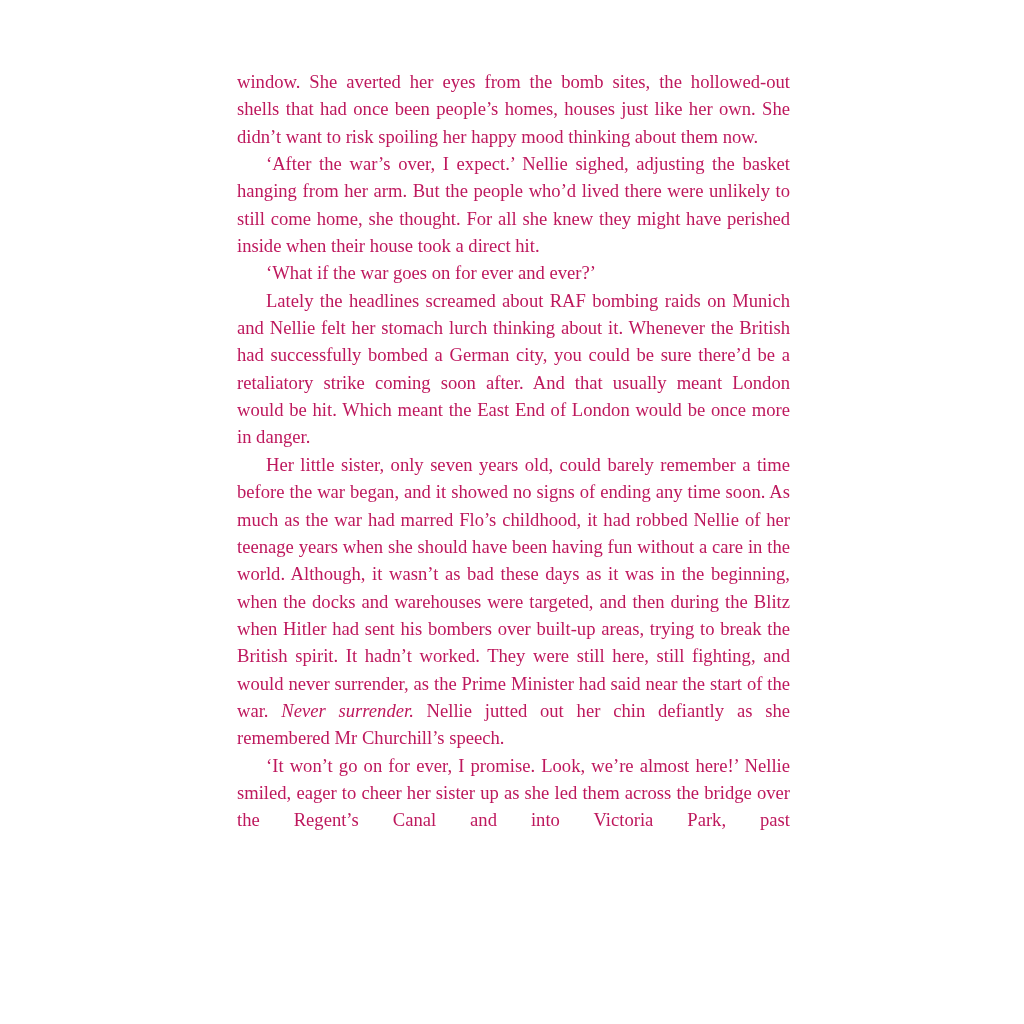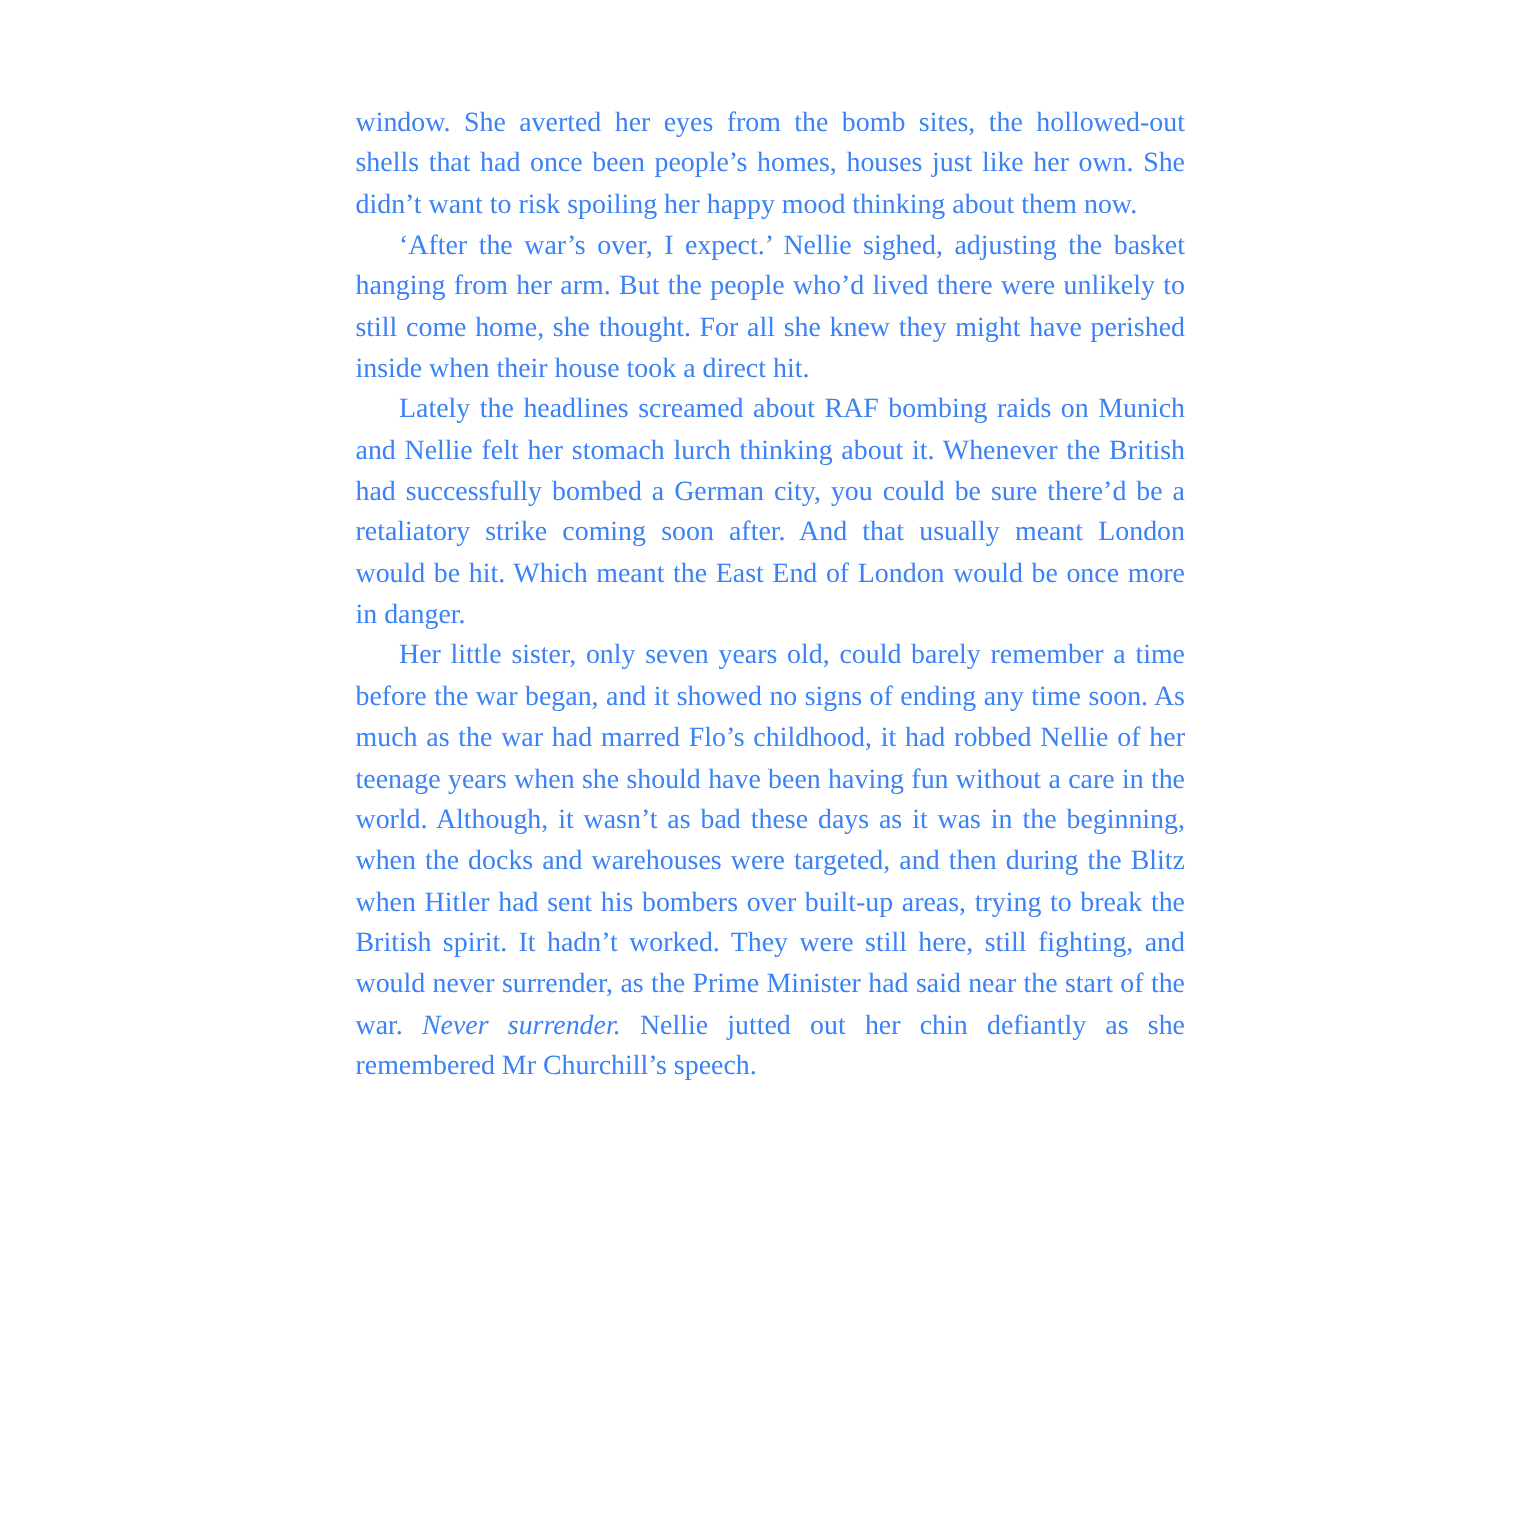--- a/index.html
+++ b/index.html
@@ -14,21 +14,21 @@
       overflow: hidden;
     }
     .page {
       position: absolute;
       left: 237px;
       top: 68px;
       width: 553px;
       font-family: "Liberation Serif", "DejaVu Serif", serif;
       font-size: 18.6px;
       line-height: 27.35px;
-      color: #3b82f6;
+      color: #be185d;
       text-align: justify;
       hyphens: none;
     }
     .page p {
       margin: 0;
       padding: 0;
     }
     .page p.indent {
       text-indent: 29px;
     }
@@ -38,15 +38,17 @@
     .page em {
       font-style: italic;
     }
   </style>
 </head>
 <body>
 
 <div class="page">
   <p class="para">window. She averted her eyes from the bomb sites, the hollowed-out shells that had once been people’s homes, houses just like her own. She didn’t want to risk spoiling her happy mood thinking about them now.</p>
   <p class="para indent">‘After the war’s over, I expect.’ Nellie sighed, adjusting the basket hanging from her arm. But the people who’d lived there were unlikely to still come home, she thought. For all she knew they might have perished inside when their house took a direct hit.</p>
+  <p class="para indent">‘What if the war goes on for ever and ever?’</p>
   <p class="para indent">Lately the headlines screamed about RAF bombing raids on Munich and Nellie felt her stomach lurch thinking about it. Whenever the British had successfully bombed a German city, you could be sure there’d be a retaliatory strike coming soon after. And that usually meant London would be hit. Which meant the East End of London would be once more in danger.</p>
   <p class="para indent"><span>Her little sister, only seven years old, could barely remember a time before the war began, and it showed no signs of ending any time soon. As much as the war had marred Flo’s childhood, it had robbed Nellie of her teenage years when she should have been having fun without a care in the world. Although, it wasn’t as bad these days as it was in the beginning, when the docks and warehouses were targeted, and then during the Blitz when Hitler had sent his bombers over built-up areas, trying to break the British spirit. It hadn’t worked. They were still here, still fighting, and would never surrender, as the Prime Minister had said near the start of the war. </span><em>Never surrender.</em><span> Nellie jutted out her chin defiantly as she remembered Mr Churchill’s speech.</span></p>
+  <p class="para indent last-line-justify">‘It won’t go on for ever, I promise. Look, we’re almost here!’ Nellie smiled, eager to cheer her sister up as she led them across the bridge over the Regent’s Canal and into Victoria Park, past</p>
 </div>
 
 </body></html>

